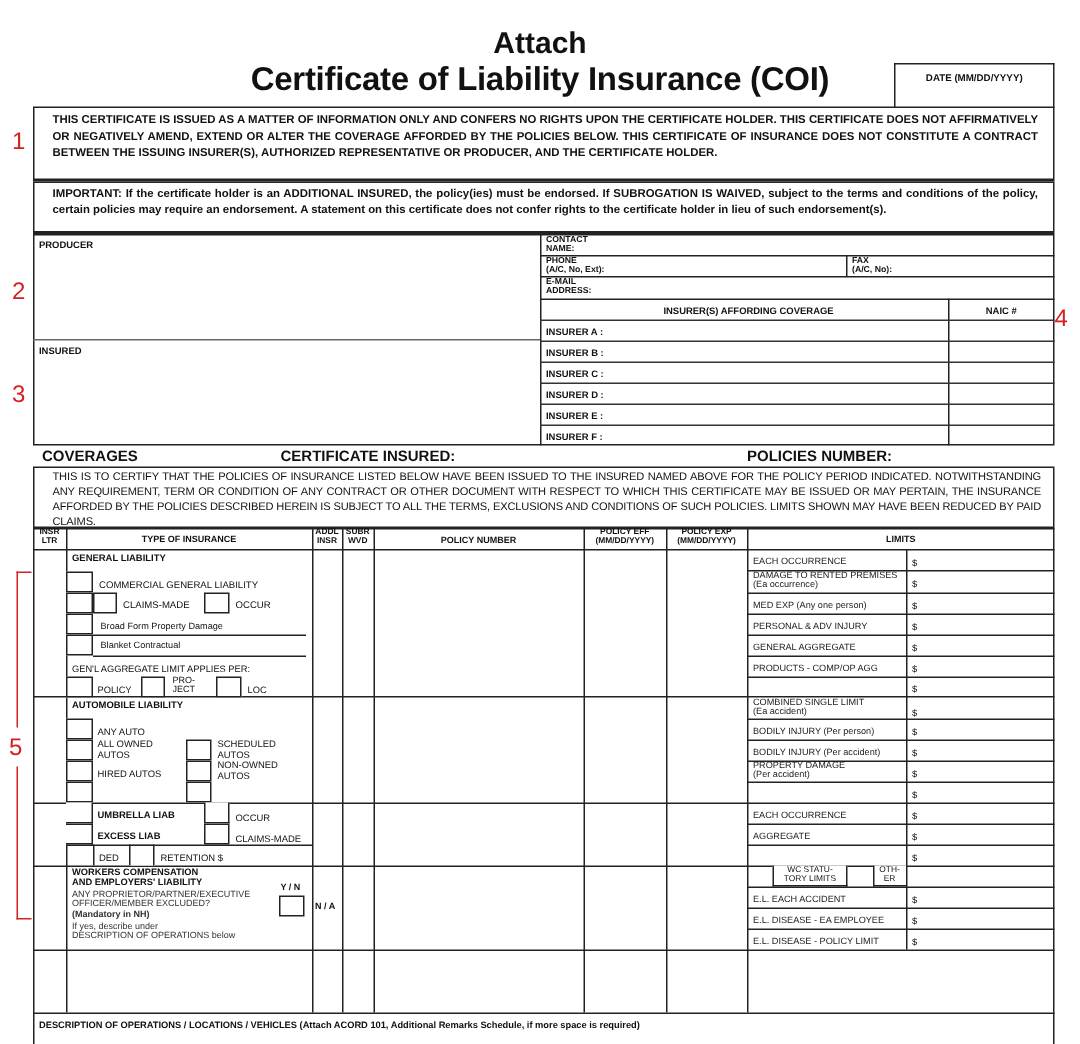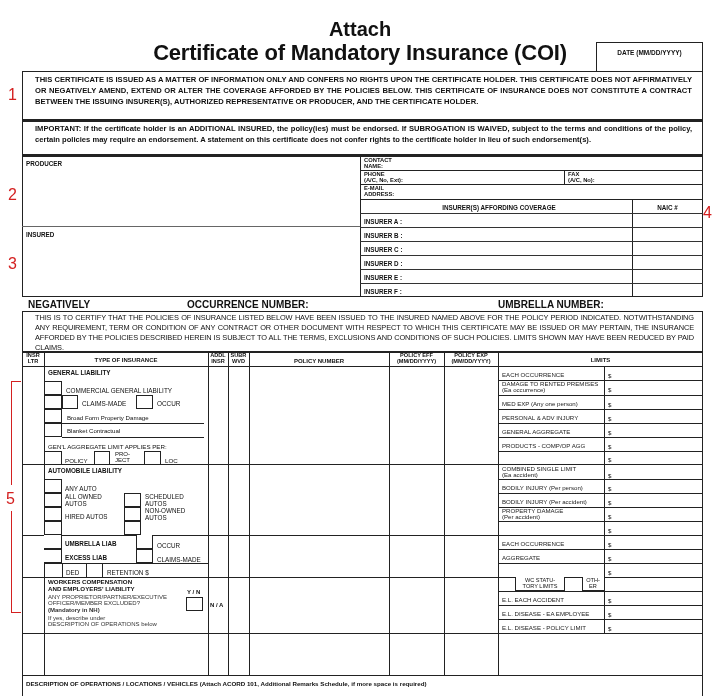--- a/index.html
+++ b/index.html
@@ -25,21 +25,21 @@
   .t6 { font-size: 6px; line-height: 6.4px; }
   .box { position: absolute; border: 1px solid #222; background: #fff; }
   .lim-lbl { position: absolute; font-size: 6.1px; line-height: 6.3px; color: #222; }
   .dollar { position: absolute; font-size: 6.2px; }
   .bold { font-weight: bold; }
 </style>
 </head>
 <body>
 
 <div class="abs title1">Attach</div>
-<div class="abs title2">Certificate of Mandatory Insurance (COI)</div>
+<div class="abs title2">Certificate of Liability Insurance (COI)</div>
 <div class="abs date-box"><span>DATE (MM/DD/YYYY)</span></div>
 
 <div class="abs red" style="left:8px;top:86px;">1</div>
 <div class="abs red" style="left:8px;top:186px;">2</div>
 <div class="abs red" style="left:8px;top:255px;">3</div>
 <div class="abs red" style="left:703px;top:204px;">4</div>
 <div class="abs red" style="left:6px;top:490px;">5</div>
 
 <div class="abs redline" style="left:11px;top:381px;width:1px;height:104px;"></div>
 <div class="abs redline" style="left:11px;top:511px;width:1px;height:102px;"></div>
@@ -83,23 +83,23 @@
 <div class="abs lbl" style="left:632px;top:204px;width:71px;text-align:center;">NAIC #</div>
 <div class="vline" style="left:632px;top:199px;height:98px;"></div>
 
 <div class="ins-row" style="top:213px;"><span>INSURER A :</span></div>
 <div class="ins-row" style="top:227px;"><span>INSURER B :</span></div>
 <div class="ins-row" style="top:241px;"><span>INSURER C :</span></div>
 <div class="ins-row" style="top:255px;"><span>INSURER D :</span></div>
 <div class="ins-row" style="top:269px;"><span>INSURER E :</span></div>
 <div class="ins-row" style="top:283px;"><span>INSURER F :</span></div>
 
-<div class="abs cov-head" style="left:28px;top:299px;">NEGATIVELY</div>
-<div class="abs cov-head" style="left:187px;top:299px;">OCCURRENCE NUMBER:</div>
-<div class="abs cov-head" style="left:498px;top:299px;">UMBRELLA NUMBER:</div>
+<div class="abs cov-head" style="left:28px;top:299px;">COVERAGES</div>
+<div class="abs cov-head" style="left:187px;top:299px;">CERTIFICATE INSURED:</div>
+<div class="abs cov-head" style="left:498px;top:299px;">POLICIES NUMBER:</div>
 <div class="abs certify">THIS IS TO CERTIFY THAT THE POLICIES OF INSURANCE LISTED BELOW HAVE BEEN ISSUED TO THE INSURED NAMED ABOVE FOR THE POLICY PERIOD INDICATED.  NOTWITHSTANDING ANY REQUIREMENT, TERM OR CONDITION OF ANY CONTRACT OR OTHER DOCUMENT WITH RESPECT TO WHICH THIS CERTIFICATE MAY BE ISSUED OR MAY PERTAIN, THE INSURANCE AFFORDED BY THE POLICIES DESCRIBED HEREIN IS SUBJECT TO ALL THE TERMS, EXCLUSIONS AND CONDITIONS OF SUCH POLICIES. LIMITS SHOWN MAY HAVE BEEN REDUCED BY PAID CLAIMS.</div>
 
 <div class="abs b" style="left:22px;top:352px;width:681px;height:344px;border-bottom:none;"></div>
 
 <div class="vline" style="left:44px;top:352px;height:323px;"></div>
 <div class="vline" style="left:208px;top:352px;height:323px;"></div>
 <div class="vline" style="left:228px;top:352px;height:323px;"></div>
 <div class="vline" style="left:249px;top:352px;height:323px;"></div>
 <div class="vline" style="left:389px;top:352px;height:323px;"></div>
 <div class="vline" style="left:444px;top:352px;height:323px;"></div>

